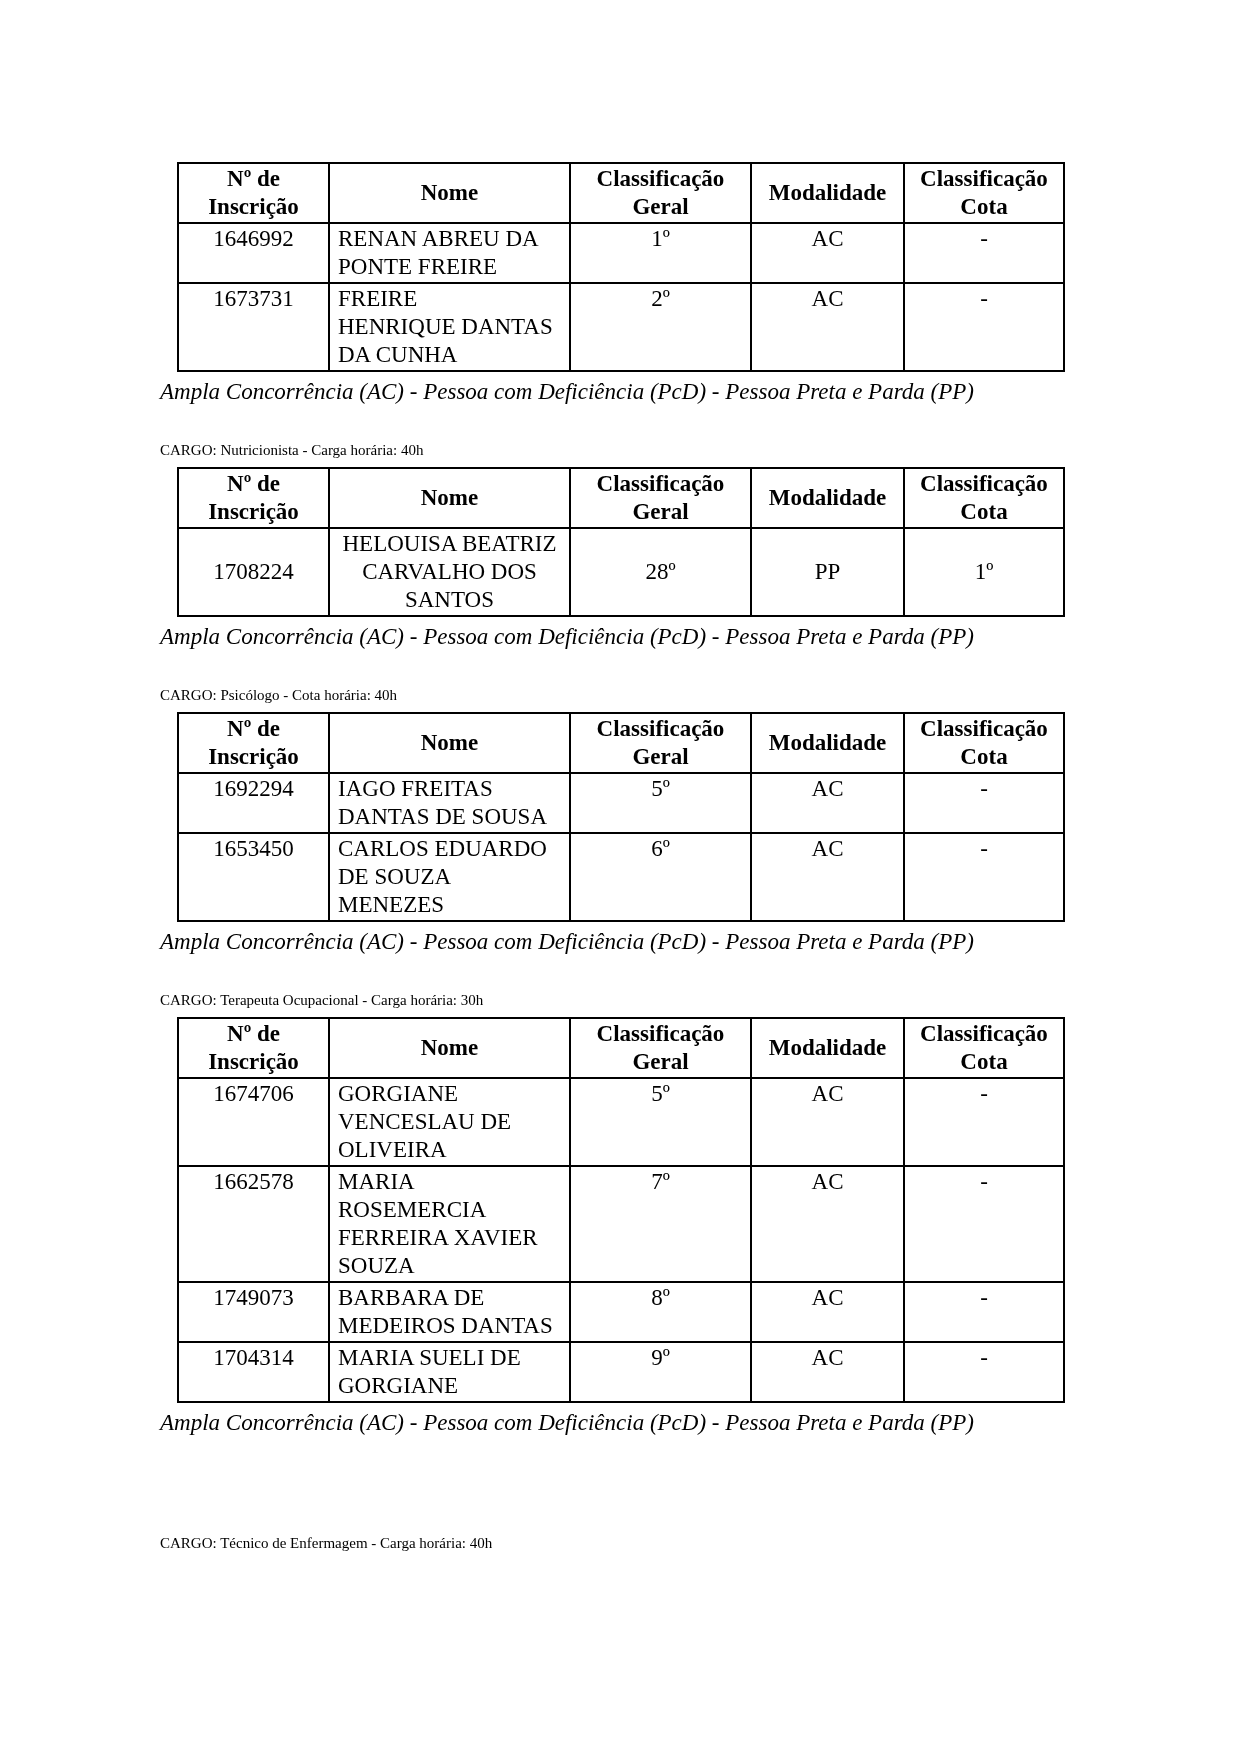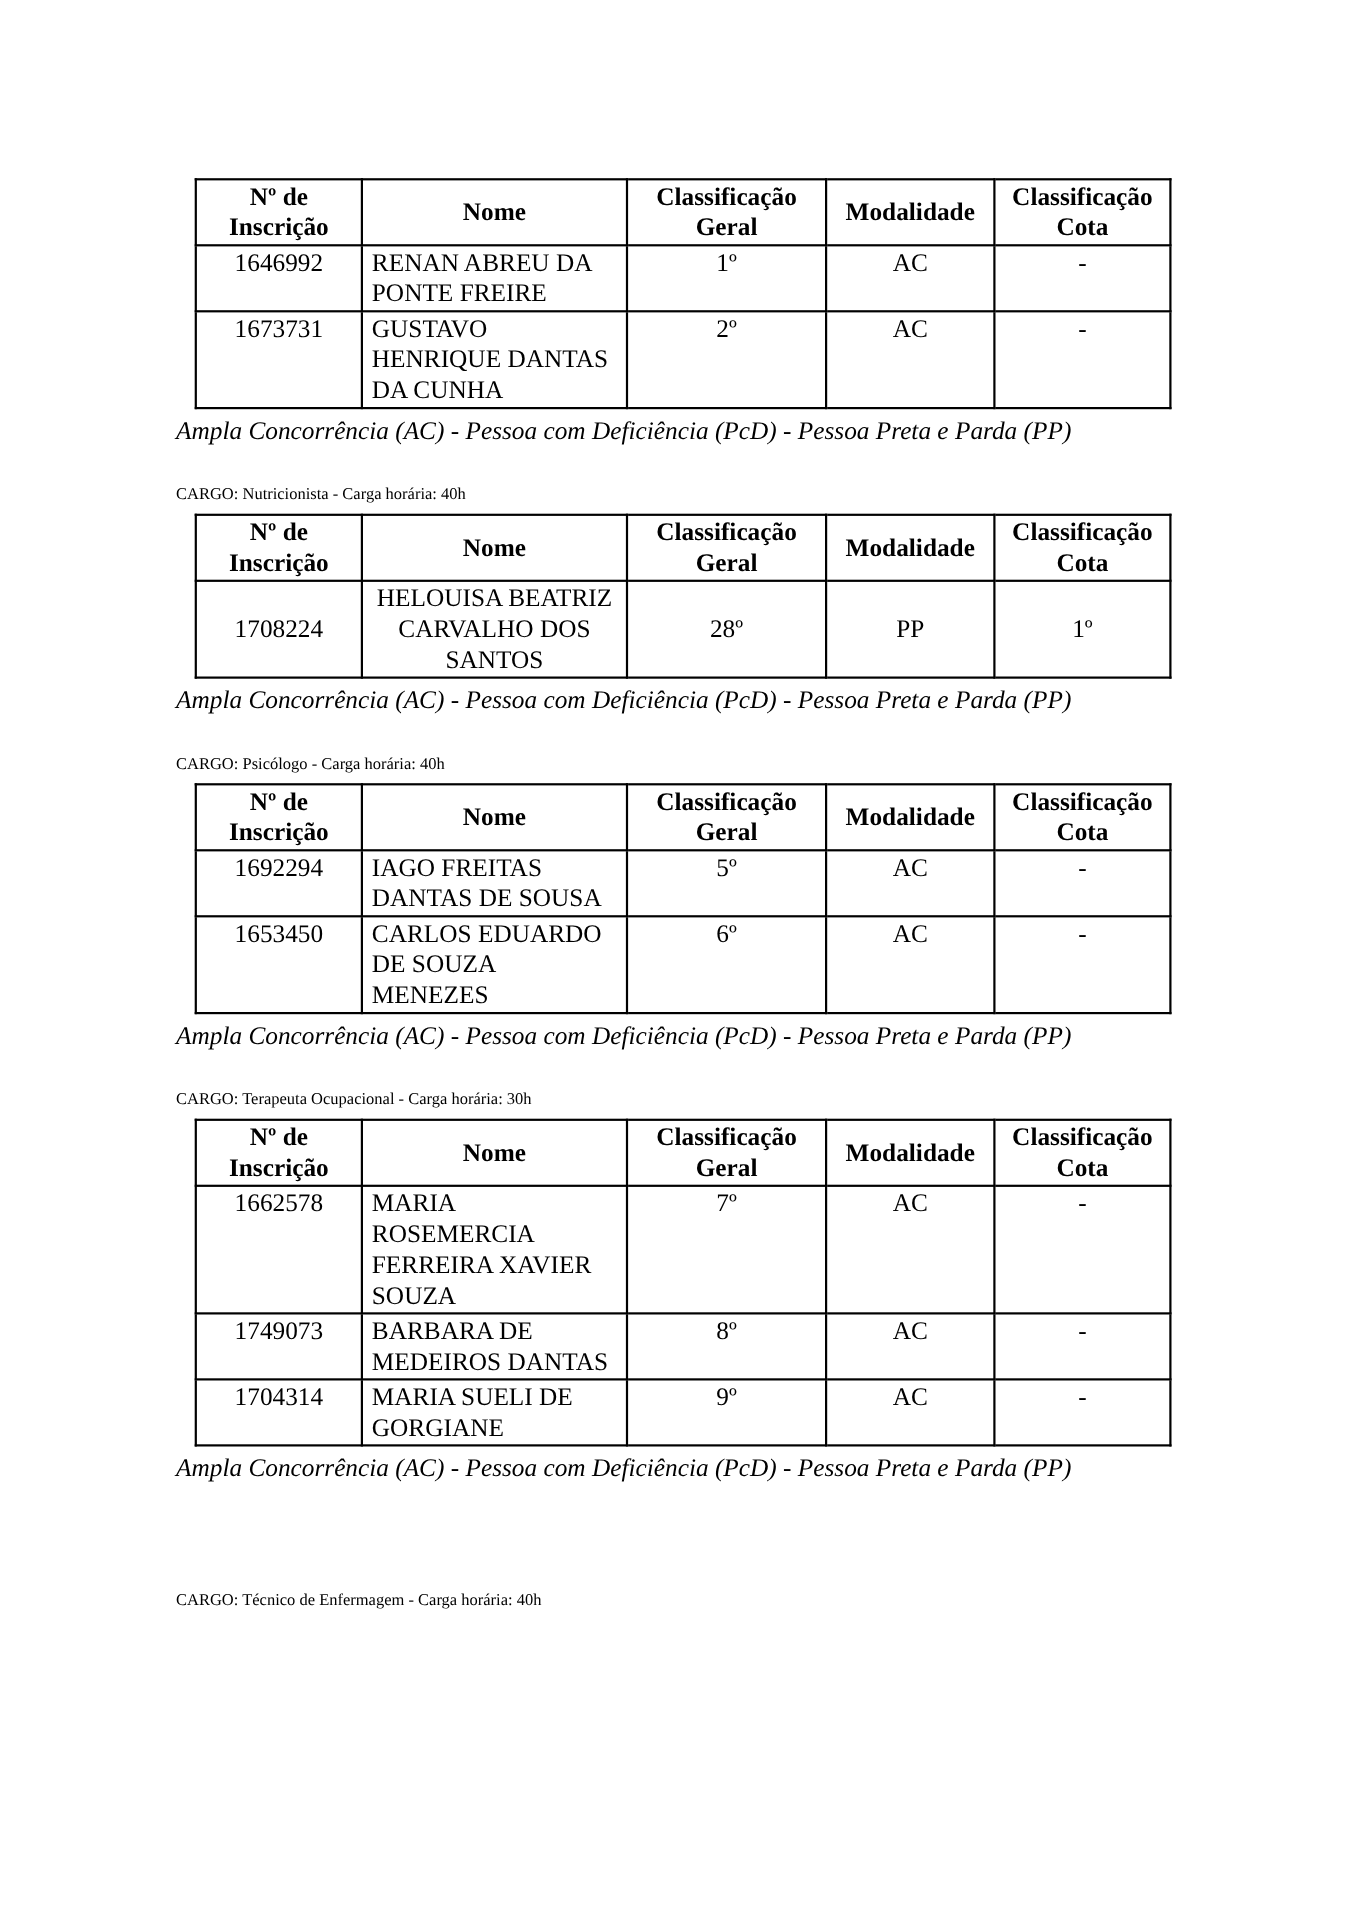--- a/index.html
+++ b/index.html
@@ -87,21 +87,21 @@
         <tr>
           <td class="num">1646992</td>
           <td class="name">RENAN ABREU DA
 PONTE FREIRE</td>
           <td class="val">1º</td>
           <td class="val">AC</td>
           <td class="val">-</td>
         </tr>
         <tr>
           <td class="num">1673731</td>
-          <td class="name">GUSTAVO
+          <td class="name">FREIRE
 HENRIQUE DANTAS
 DA CUNHA</td>
           <td class="val">2º</td>
           <td class="val">AC</td>
           <td class="val">-</td>
         </tr>
       </tbody>
     </table>
     <p class="legend">Ampla Concorrência (AC) - Pessoa com Deficiência (PcD) - Pessoa Preta e Parda (PP)</p>
   </section>
@@ -137,21 +137,21 @@
           <td class="val">28º</td>
           <td class="val">PP</td>
           <td class="val">1º</td>
         </tr>
       </tbody>
     </table>
     <p class="legend">Ampla Concorrência (AC) - Pessoa com Deficiência (PcD) - Pessoa Preta e Parda (PP)</p>
   </section>
 
   <section>
-    <p class="cargo">CARGO: Psicólogo - Carga horária: 40h</p>
+    <p class="cargo">CARGO: Psicólogo - Cota horária: 40h</p>
     <table class="results">
       <colgroup>
           <col class="c1">
           <col class="c2">
           <col class="c3">
           <col class="c4">
           <col class="c5">
         </colgroup>
       <thead>
         <tr>
@@ -204,20 +204,29 @@
 Inscrição</th>
           <th>Nome</th>
           <th>Classificação
 Geral</th>
           <th>Modalidade</th>
           <th>Classificação
 Cota</th>
         </tr>
       </thead>
       <tbody>
+        <tr>
+          <td class="num">1674706</td>
+          <td class="name">GORGIANE
+VENCESLAU DE
+OLIVEIRA</td>
+          <td class="val">5º</td>
+          <td class="val">AC</td>
+          <td class="val">-</td>
+        </tr>
         <tr>
           <td class="num">1662578</td>
           <td class="name">MARIA
 ROSEMERCIA
 FERREIRA XAVIER
 SOUZA</td>
           <td class="val">7º</td>
           <td class="val">AC</td>
           <td class="val">-</td>
         </tr>

